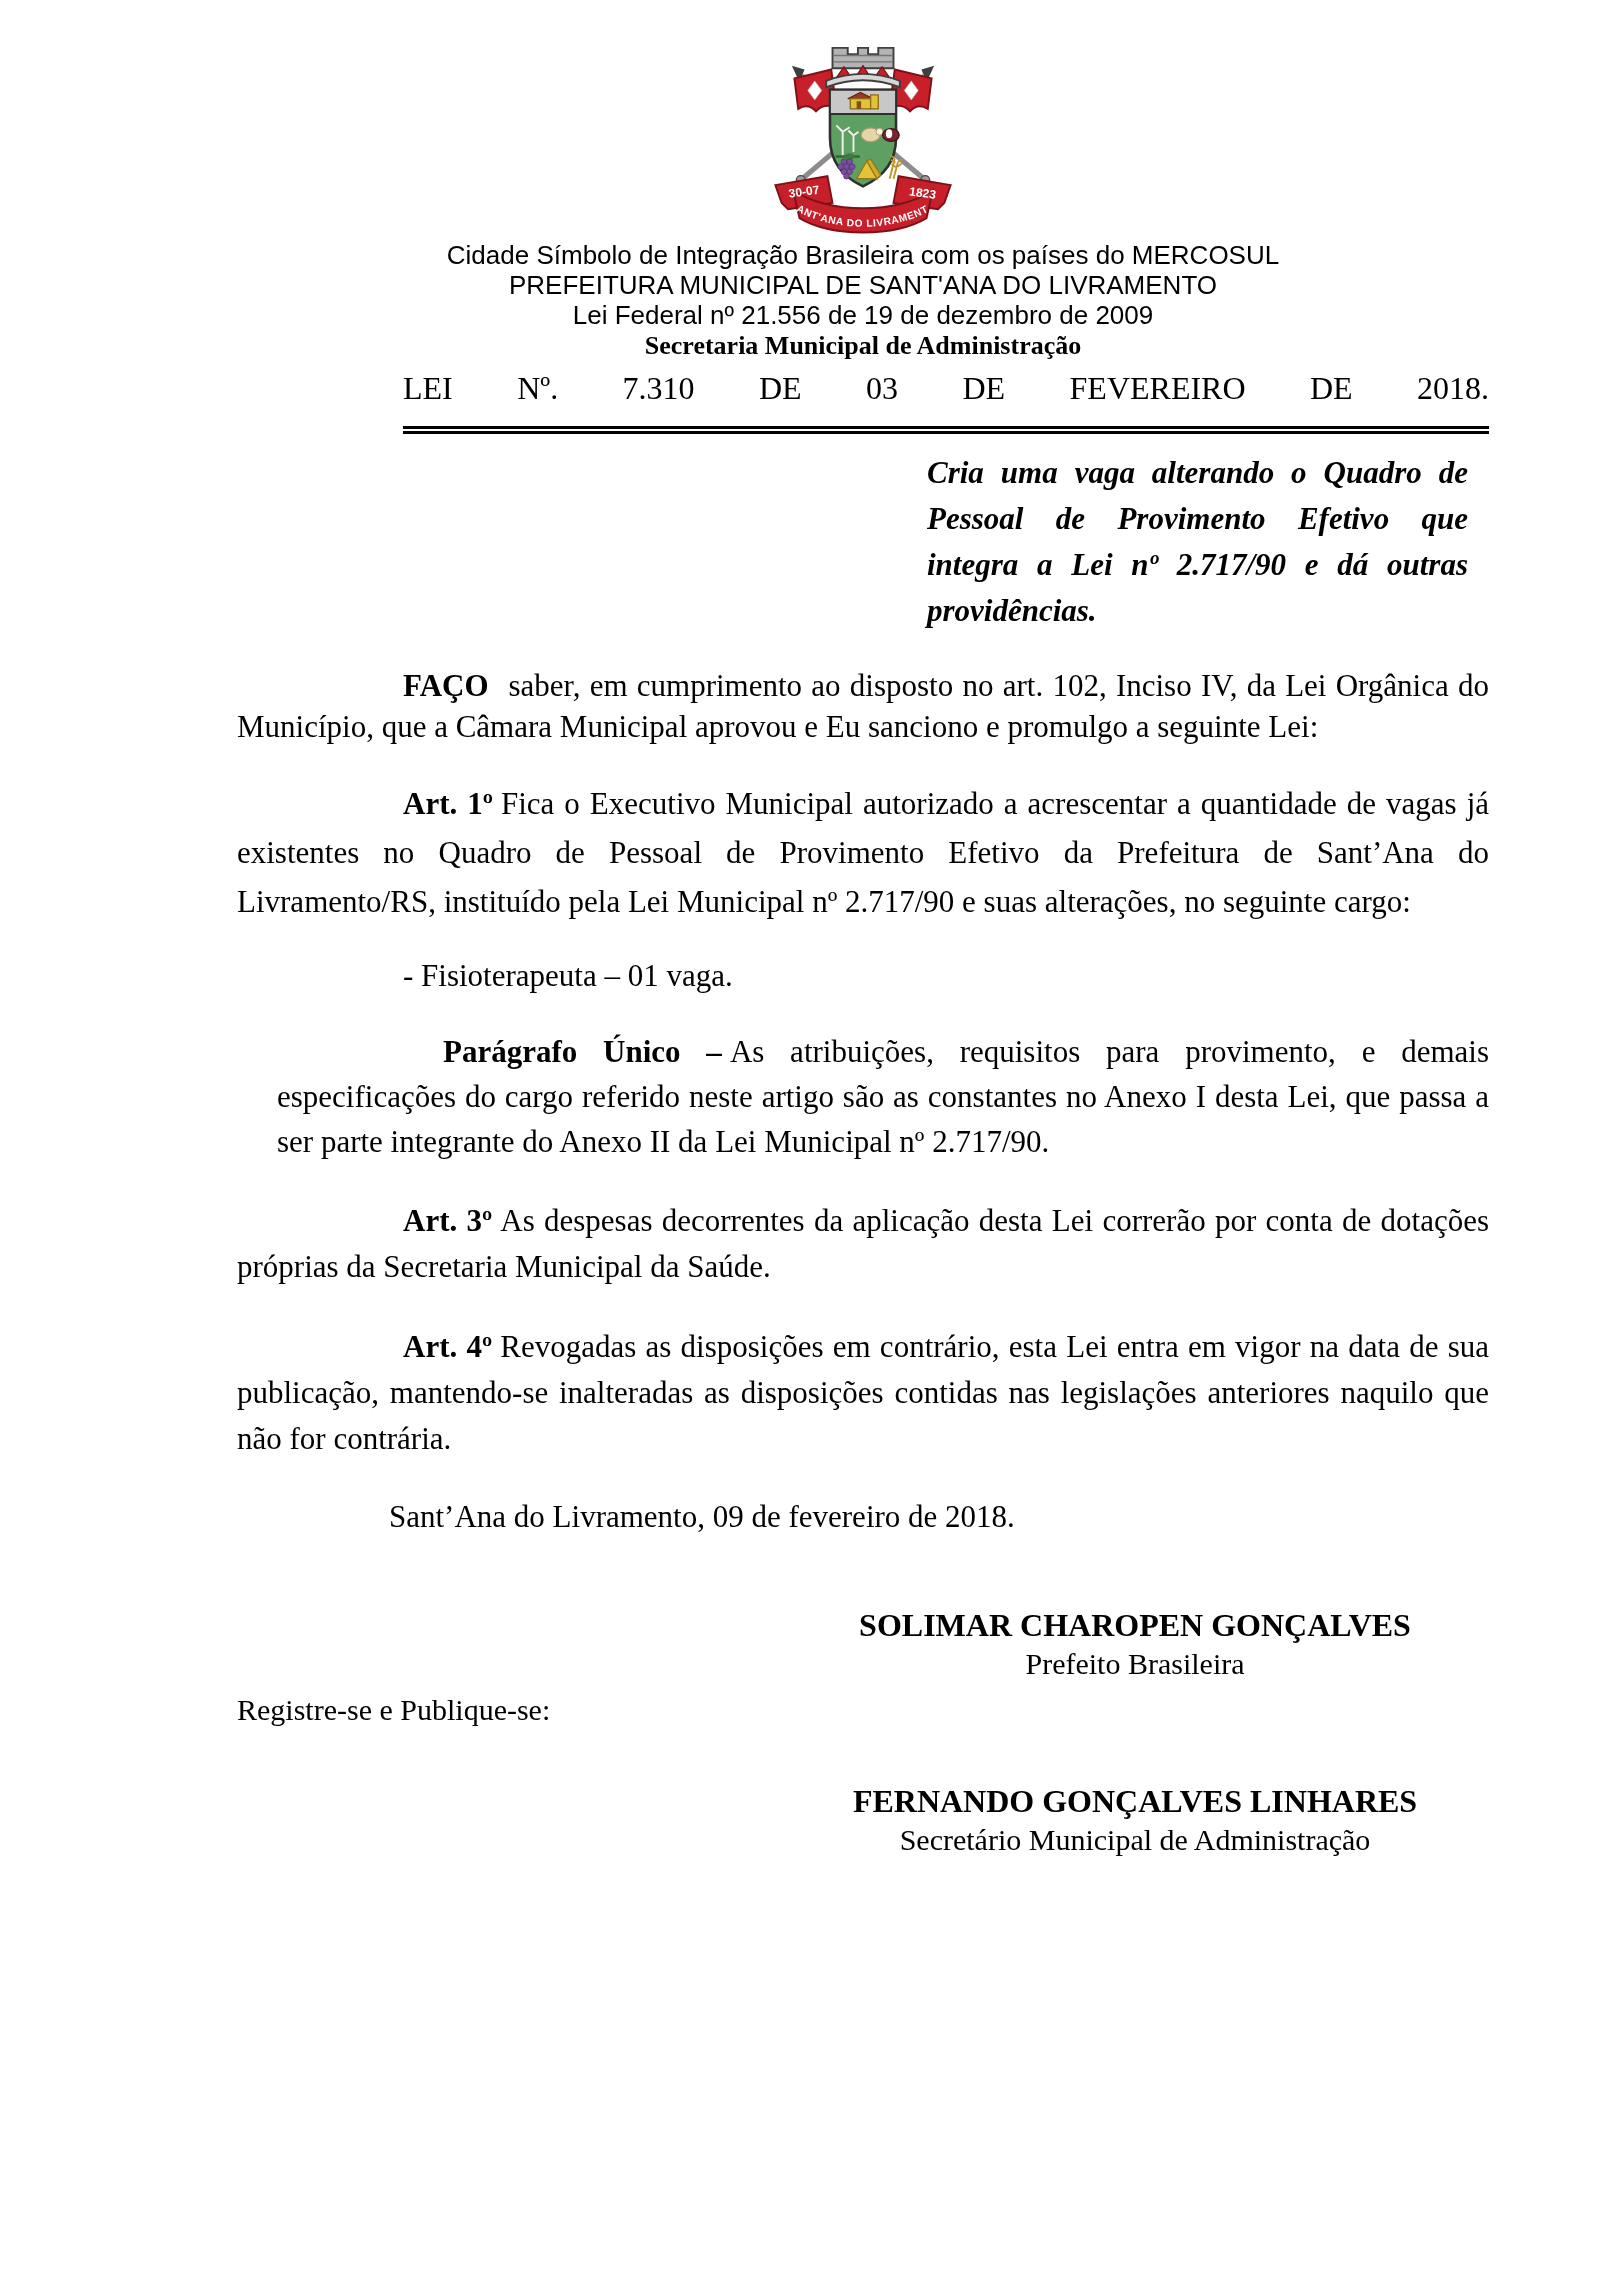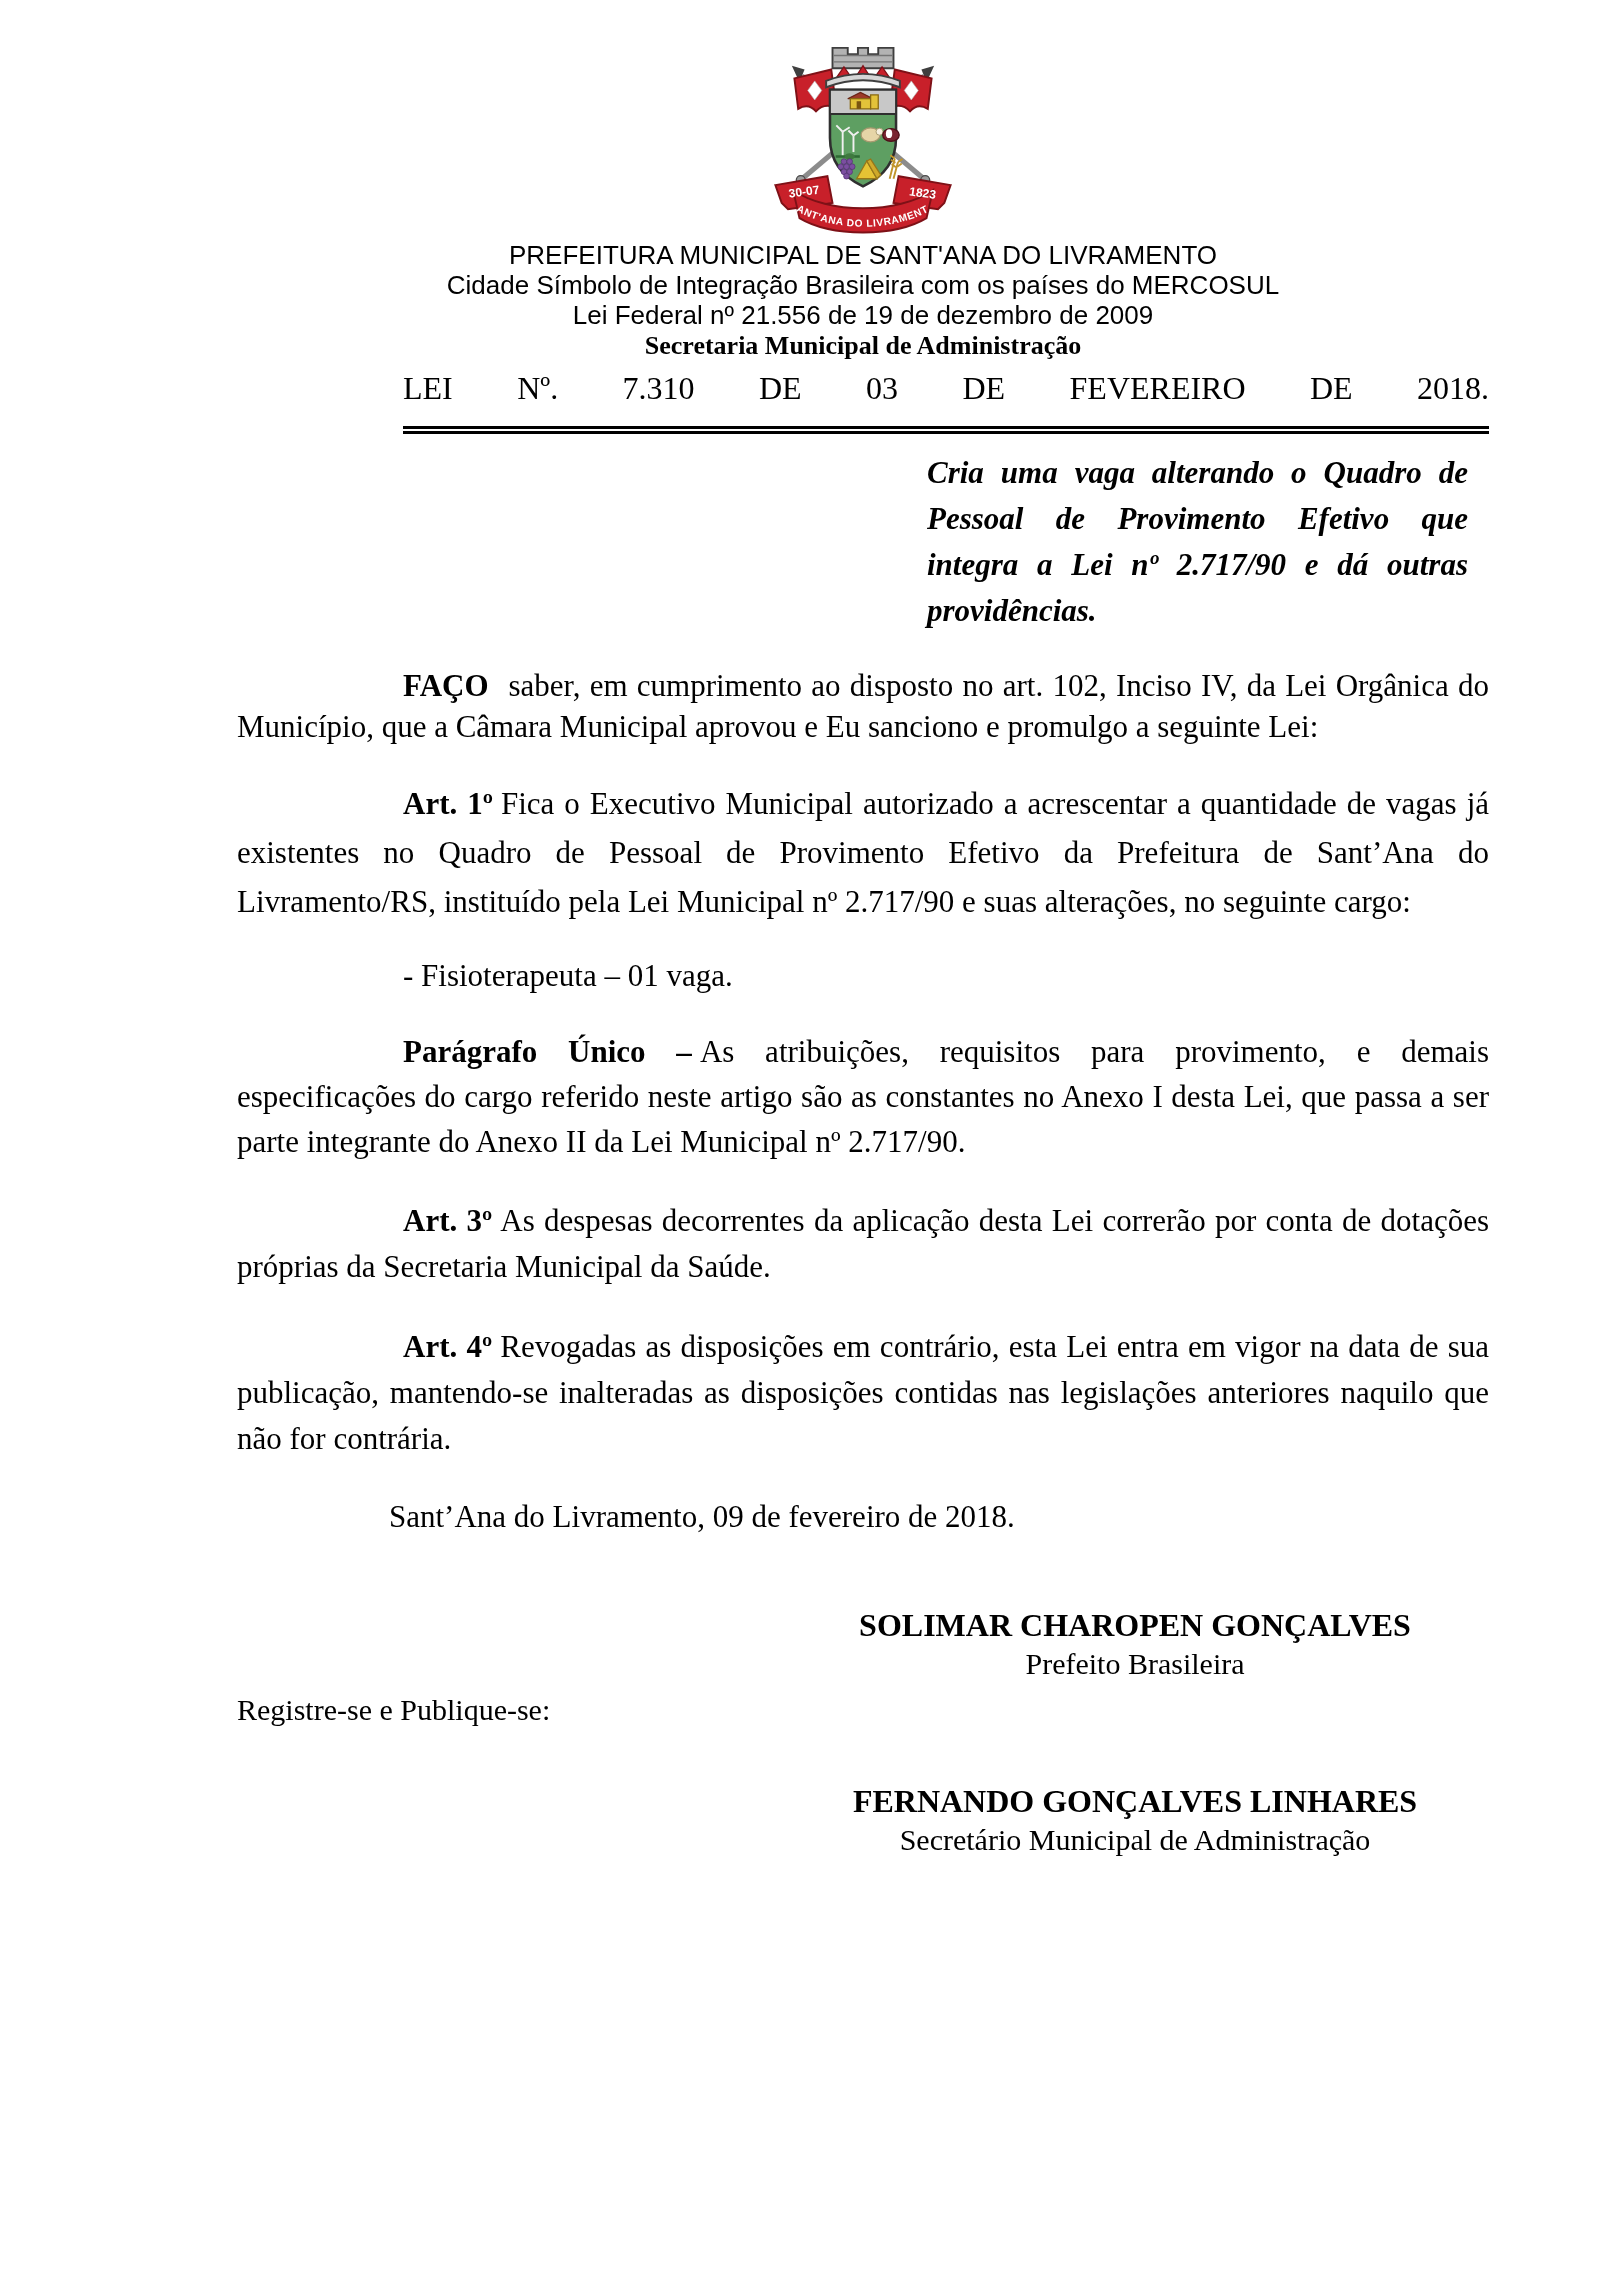--- a/index.html
+++ b/index.html
@@ -58,21 +58,21 @@
     font-size: 31px;
     text-align: justify;
     text-indent: 166px;
   }
   .b { font-weight: bold; }
   .lead { margin-right: 8px; }
   .lead-wide { margin-right: 20px; }
   .p-faco { margin-top: 31px; line-height: 41px; }
   .p-art1 { margin-top: 32px; line-height: 49px; }
   .p-vaga { margin-top: 31px; margin-left: 166px; font-size: 31px; line-height: 38px; }
-  .p-pu   { margin-top: 34px; line-height: 45px; }
+  .p-pu   { margin-top: 34px; line-height: 45px; margin-left: 40px; }
   .p-art2 { margin-top: 34px; line-height: 46px; }
   .p-art3 { margin-top: 34px; line-height: 46px; }
   .p-art4 { margin-top: 34px; line-height: 46px; }
   .dateline { margin-top: 35px; margin-left: 152px; font-size: 31px; line-height: 39px; }
 
   .sigblock { margin-left: 548px; width: 700px; text-align: center; }
   .sig1 { margin-top: 70px; }
   .sig2 { margin-top: 53px; }
   .sig-name { font-weight: bold; font-size: 32px; line-height: 39px; }
   .sig-role { font-size: 30px; line-height: 38px; }
@@ -175,22 +175,22 @@
         <text font-family="Liberation Sans, sans-serif" font-size="19" font-weight="bold" fill="#ffffff" x="54" y="262" transform="rotate(-8 54 262)">30-07</text>
         <text font-family="Liberation Sans, sans-serif" font-size="19" font-weight="bold" fill="#ffffff" x="242" y="258" transform="rotate(8 242 258)">1823</text>
         <text font-family="Liberation Sans, sans-serif" font-size="16" font-weight="bold" fill="#ffffff" letter-spacing="1">
           <textPath href="#ribbonArc" startOffset="50%" text-anchor="middle">SANT'ANA DO LIVRAMENTO</textPath>
         </text>
       </g>
     </svg>
   </div>
 
   <div class="hdr">
+    <div class="hdr-sans">Cidade Símbolo de Integração Brasileira com os países do MERCOSUL</div>
     <div class="hdr-sans">PREFEITURA MUNICIPAL DE SANT'ANA DO LIVRAMENTO</div>
-    <div class="hdr-sans">Cidade Símbolo de Integração Brasileira com os países do MERCOSUL</div>
     <div class="hdr-sans">Lei Federal nº 21.556 de 19 de dezembro de 2009</div>
     <div class="hdr-serif">Secretaria Municipal de Administração</div>
   </div>
 
   <div class="law-title">
     <span>LEI</span>
     <span>Nº.</span>
     <span>7.310</span>
     <span>DE</span>
     <span>03</span>

